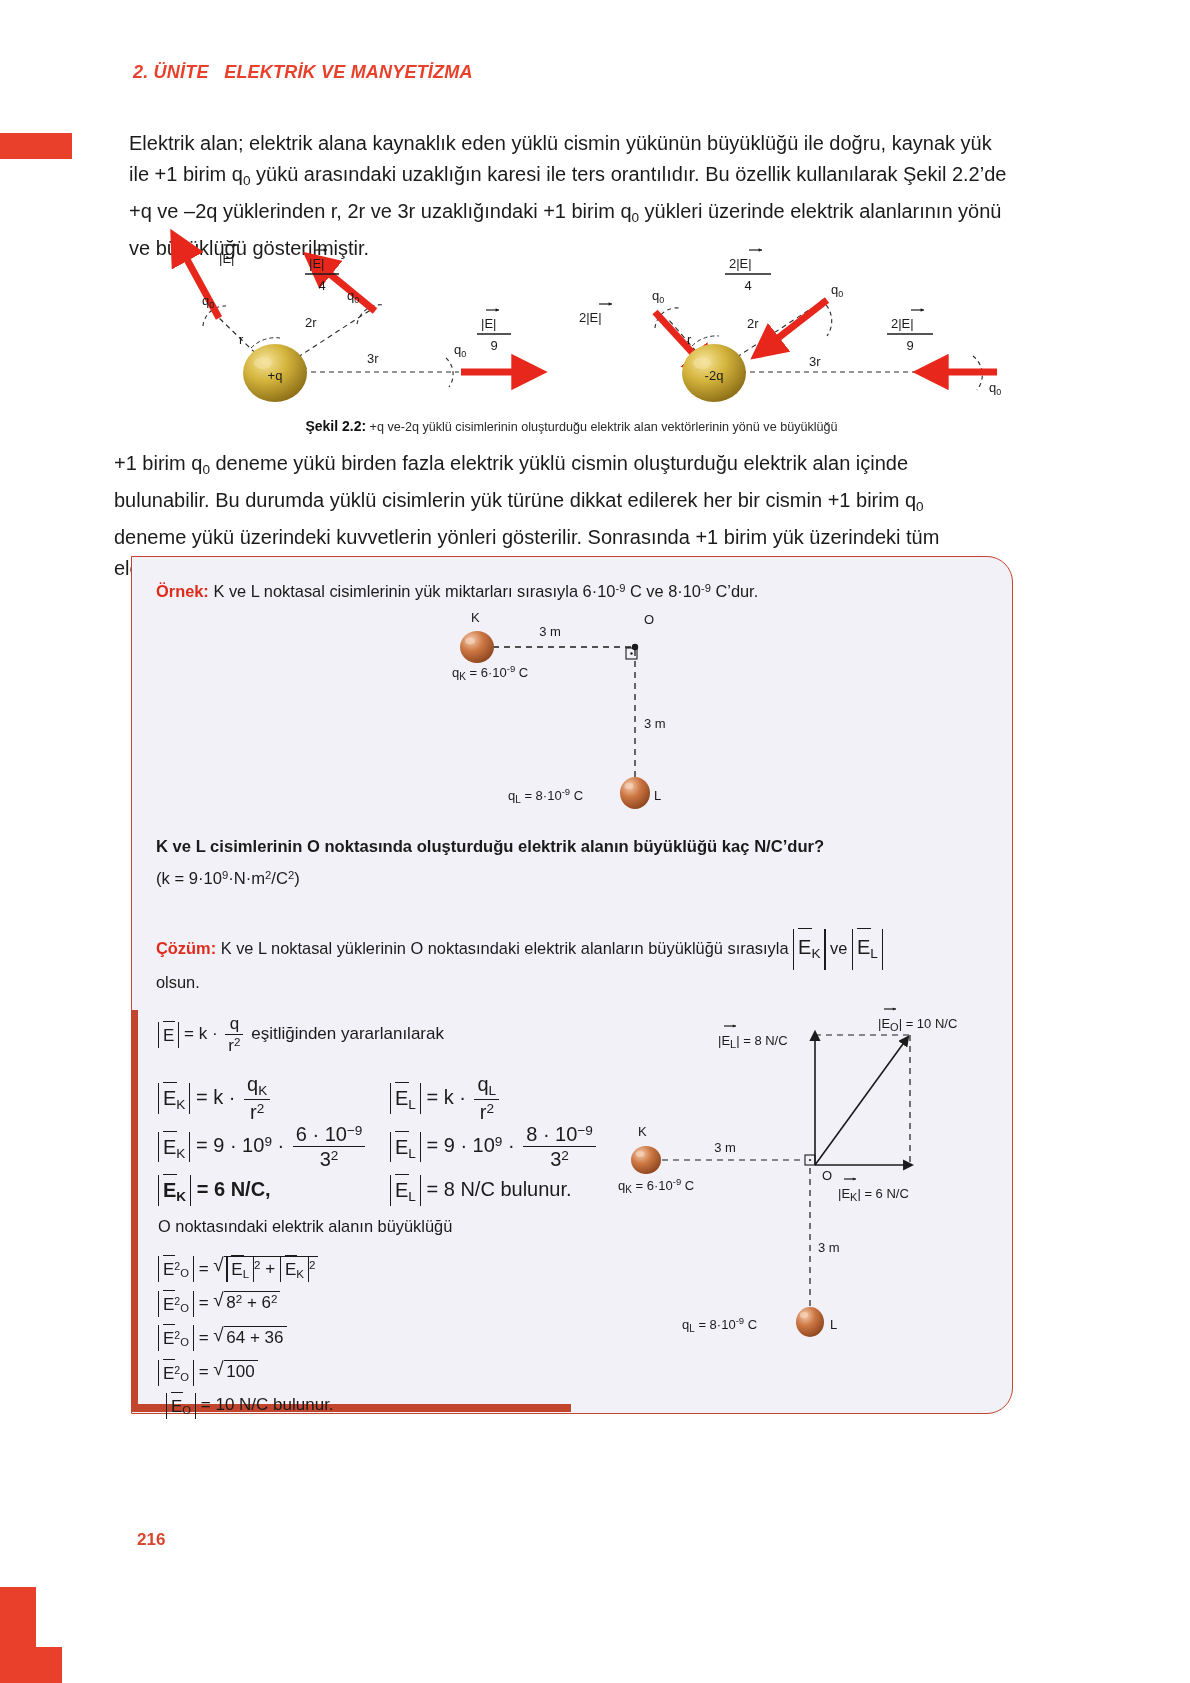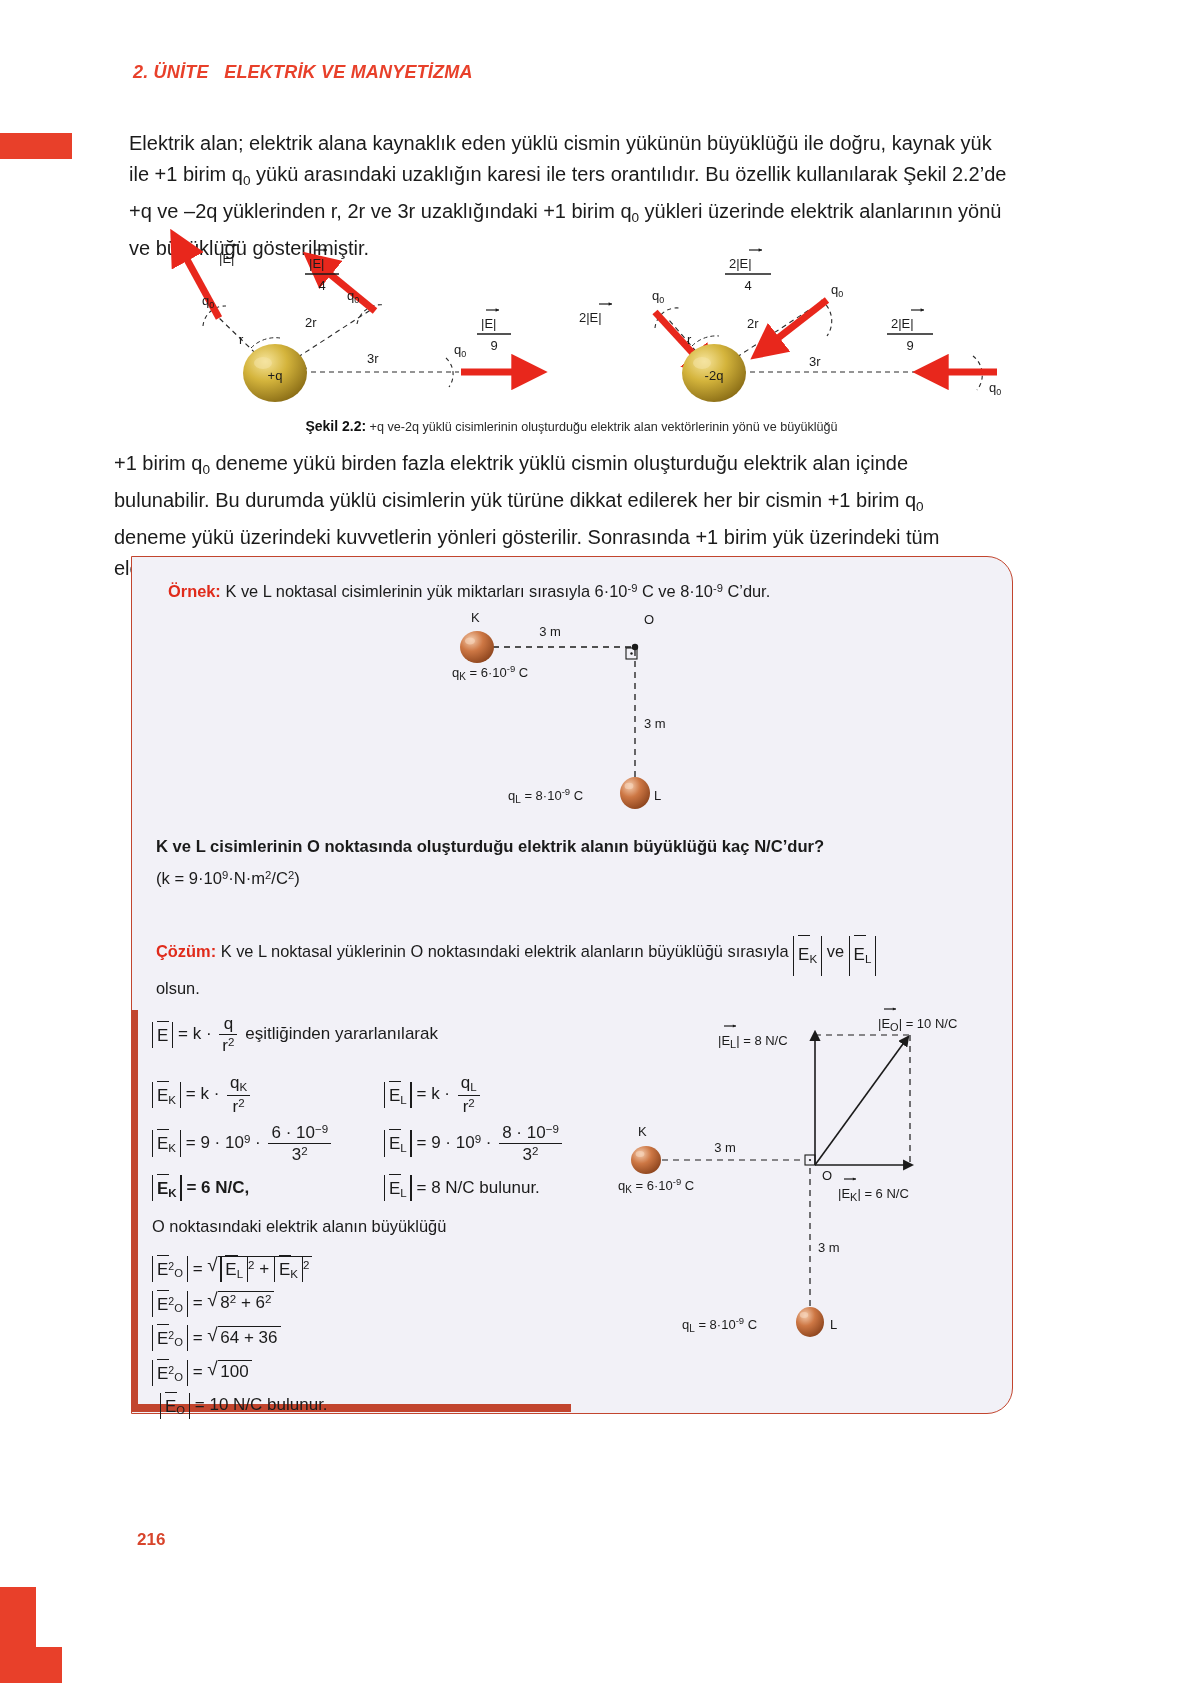--- a/index.html
+++ b/index.html
@@ -35,46 +35,46 @@
   .caption{position:absolute;left:129px;top:418px;width:885px;text-align:center;font-size:12.6px;color:#2a2a2a;}
   .caption b{font-size:14px;color:#111;}
 
   
   .exbox{position:absolute;left:131px;top:556px;width:880px;height:856px;
       background:#f2f1f7;border:1.4px solid #c2452e;border-top-right-radius:26px;
       border-bottom-right-radius:26px;}
   .exbox-accentb{position:absolute;left:131px;top:1404px;width:440px;height:8px;background:#c2452e;}
   .exbox-accentl{position:absolute;left:131px;top:1010px;width:7px;height:402px;background:#c2452e;}
 
-  .ornek{position:absolute;left:156px;top:575px;font-size:16.4px;line-height:26px;margin-left:12px;}
+  .ornek{position:absolute;left:156px;top:575px;font-size:16.4px;line-height:26px;}
   .ornek .kw{color:#e02b1b;font-weight:700;}
 
   .qbold{position:absolute;left:156px;top:833px;font-size:16.6px;font-weight:700;line-height:28px;}
   .qk{position:absolute;left:156px;top:861px;font-size:16.6px;line-height:28px;font-weight:400;}
 
   .cozum{position:absolute;left:156px;top:931px;width:820px;font-size:16.4px;line-height:29px;}
   .cozum .kw{color:#e02b1b;font-weight:700;}
 
   
-  .m{font-family:"Liberation Sans", sans-serif;font-size:17px;white-space:nowrap;margin-top:7px;}
+  .m{font-family:"Liberation Sans", sans-serif;font-size:20px;white-space:nowrap;}
   .frac{display:inline-block;vertical-align:middle;text-align:center;line-height:1.12;margin:0 3px;}
   .frac .num{display:block;border-bottom:1.3px solid #1b1b1b;padding:0 3px 1px;}
   .frac .den{display:block;padding:1px 3px 0;}
   .vb{display:inline-block;vertical-align:middle;position:relative;padding:0 5px;}
   .vb::before,.vb::after{content:"";position:absolute;top:-2px;bottom:-2px;width:1.3px;background:#1b1b1b;}
   .vb::before{left:0;} .vb::after{right:0;}
   .vec{display:inline-block;position:relative;padding-top:2px;}
   .vec::after{content:"";position:absolute;left:0;right:-1px;top:-3px;height:5px;
       border-top:1.3px solid #1b1b1b;}
   .rad{display:inline-block;position:relative;padding-left:11px;}
   .rad::before{content:"√";position:absolute;left:0;top:-2px;font-size:19px;}
   .radbar{border-top:1.3px solid #1b1b1b;padding:1px 3px 0 2px;display:inline-block;}
 
   
-  .mathcol{position:absolute;left:152px;top:1014px;width:420px;}
+  .mathcol{position:absolute;left:158px;top:1014px;width:420px;}
   .mrow{font-size:17px;margin-bottom:11px;white-space:nowrap;}
   .mgrid{position:relative;height:134px;margin-top:18px;}
   .mgrid .c1{position:absolute;left:0;} .mgrid .c2{position:absolute;left:232px;}
   .mtext{font-size:16.4px;margin:10px 0 20px;}
 
   
   .soldiag{position:absolute;left:600px;top:1000px;width:400px;height:375px;}
 
   
   .pagenum{position:absolute;left:137px;top:1530px;font-size:17px;color:#d8452c;font-weight:700;}

